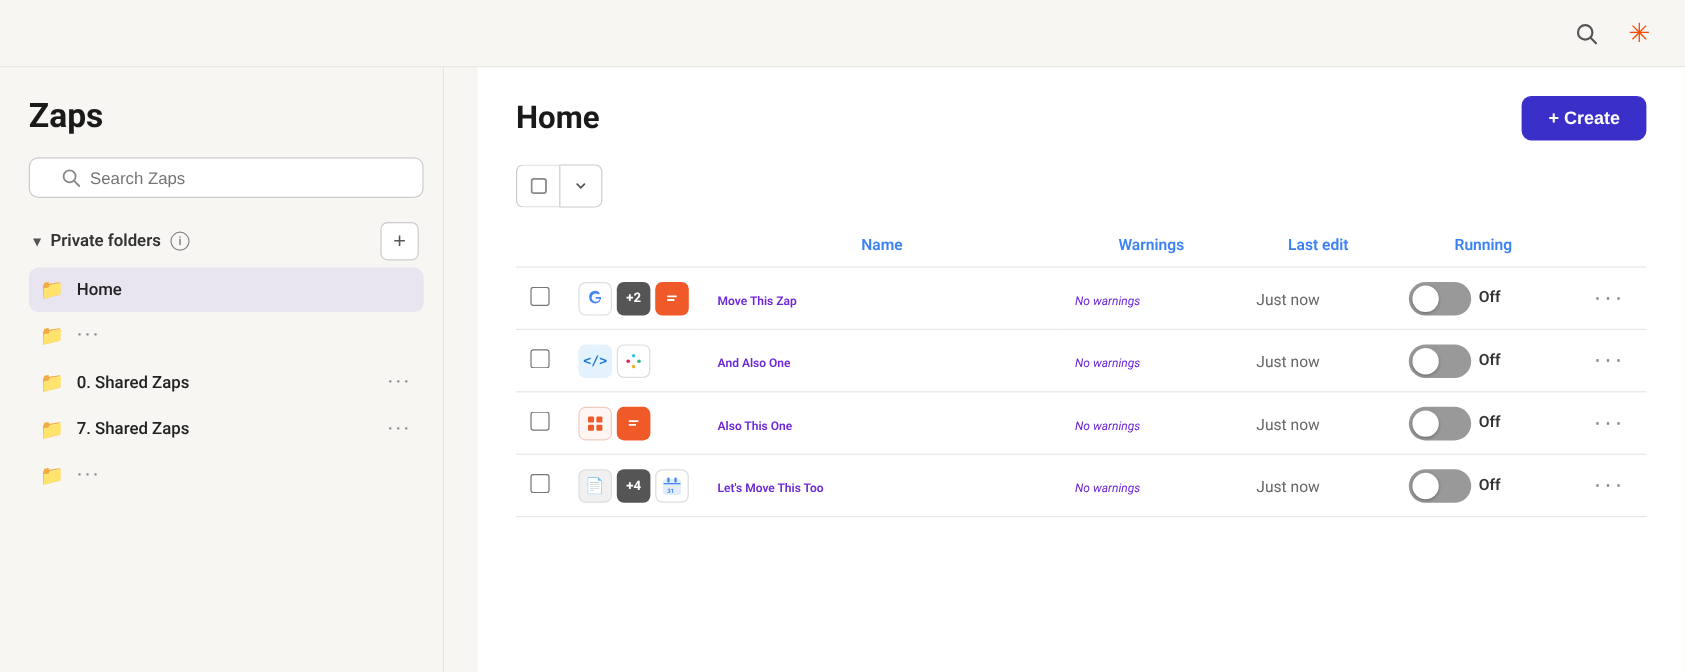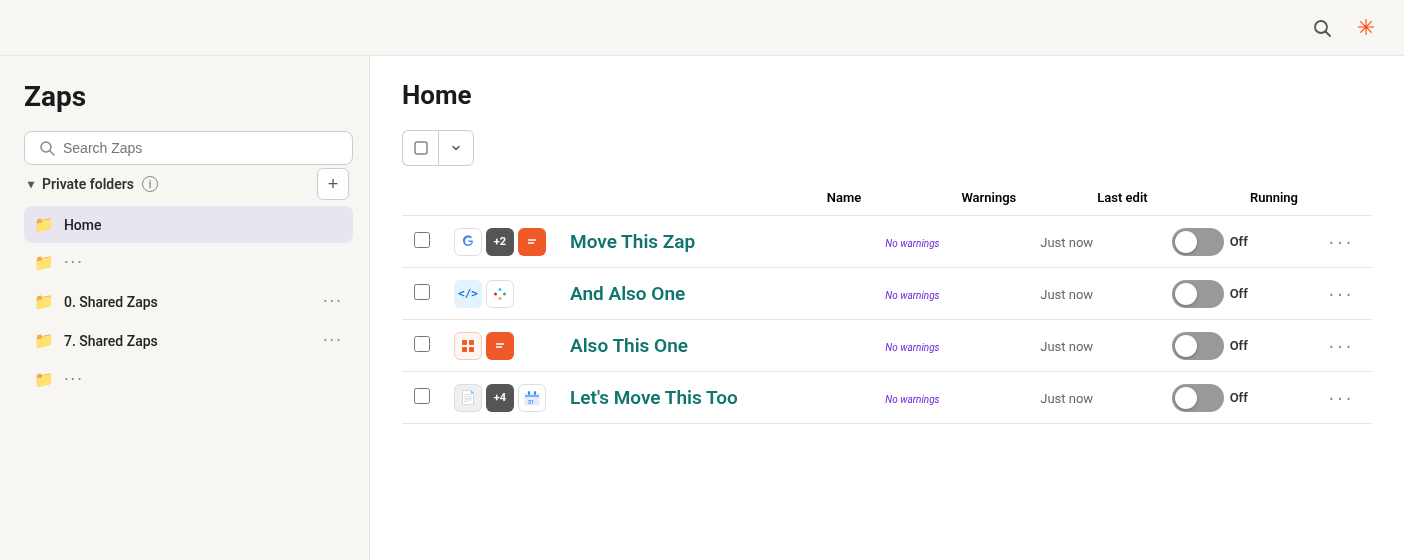--- a/index.html
+++ b/index.html
@@ -37,20 +37,21 @@
     .zapier-icon {
       color: #ff4a00;
       font-size: 22px;
     }
 
     
     .main-layout {
       display: flex;
       flex: 1;
       overflow: hidden;
+      gap: 28px;
     }
 
     
     .sidebar {
       width: 370px;
       min-width: 370px;
       background: #f7f6f3;
       border-right: 1px solid #e8e6e1;
       display: flex;
       flex-direction: column;
@@ -63,23 +64,23 @@
       color: #1a1a1a;
       margin-bottom: 18px;
     }
 
     .search-box {
       display: flex;
       align-items: center;
       background: #fff;
       border: 1.5px solid #ccc;
       border-radius: 8px;
-      padding: 8px 14px;
+      padding: 8px 26px;
       gap: 8px;
-      margin-bottom: 3px;
+      margin-bottom: 20px;
     }
     .search-box input {
       border: none;
       background: transparent;
       outline: none;
       font-size: 14px;
       color: #666;
       width: 100%;
     }
     .search-icon-svg {
@@ -230,24 +231,24 @@
       justify-content: center;
       cursor: pointer;
     }
 
     
     .zap-table {
       width: 100%;
       border-collapse: collapse;
     }
     .zap-table thead th {
-      text-align: right;
+      text-align: center;
       font-size: 13px;
       font-weight: 600;
-      color: #000000;
+      color: #3b82f6;
       padding: 6px 12px 10px 12px;
       border-bottom: 1.5px solid #e8e6e1;
     }
     .zap-table thead th.col-name { width: 460px; }
     .zap-table thead th.col-warnings { width: 200px; }
     .zap-table thead th.col-last-edit { width: 180px; }
     .zap-table thead th.col-running { width: 180px; }
 
     .zap-table tbody tr {
       border-bottom: 1px solid #e8e6e1;
@@ -288,23 +289,23 @@
     .app-icon.plus-badge {
       background: #555;
       color: #fff;
       font-size: 11px;
       border-radius: 6px;
       min-width: 28px;
       padding: 0 4px;
     }
 
     .zap-name {
-      font-size: 19px;
+      font-size: 10px;
       font-weight: 600;
-      color: #0f766e;
+      color: #6d28d9;
     }
 
     .warnings-text {
       font-size: 10px;
       color: #6d28d9;
       font-style: italic;
     }
     .last-edit-text {
       font-size: 13px;
       color: #666;
@@ -416,20 +417,21 @@
     <div class="folder-item">
       <span class="folder-icon">📁</span>
       <span class="folder-more">···</span>
     </div>
   </div>
 
   <div class="main-content">
 
     <div class="content-header">
       <h1 class="content-title">Home</h1>
+      <button class="create-btn">+ Create</button>
     </div>
 
     <div class="toolbar-row">
       <div class="toolbar-checkbox-btn">
         <svg width="14" height="14" viewBox="0 0 14 14" fill="none">
           <rect x="1" y="1" width="12" height="12" rx="2" stroke="#888" stroke-width="1.5"></rect>
         </svg>
       </div>
       <div class="toolbar-chevron-btn">
         <svg width="10" height="10" viewBox="0 0 10 10" fill="none">

